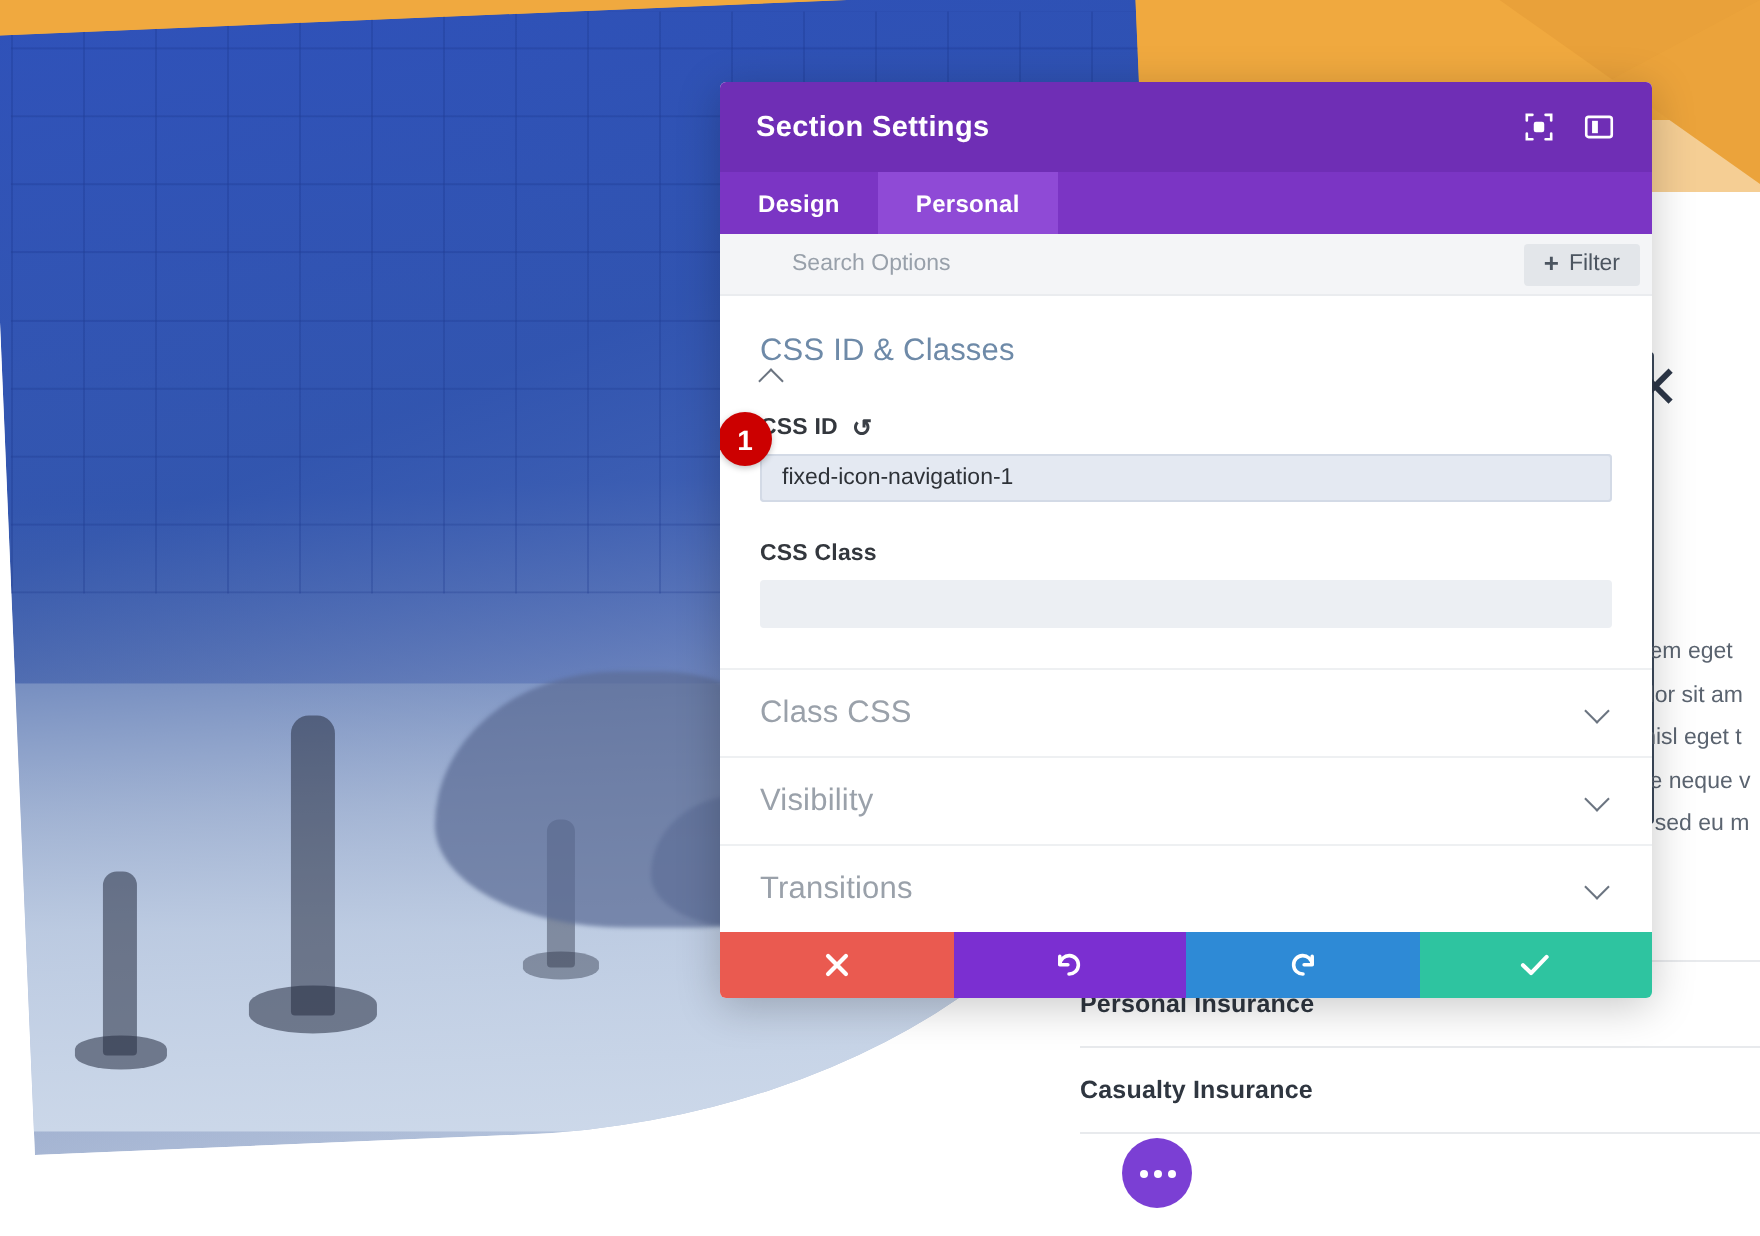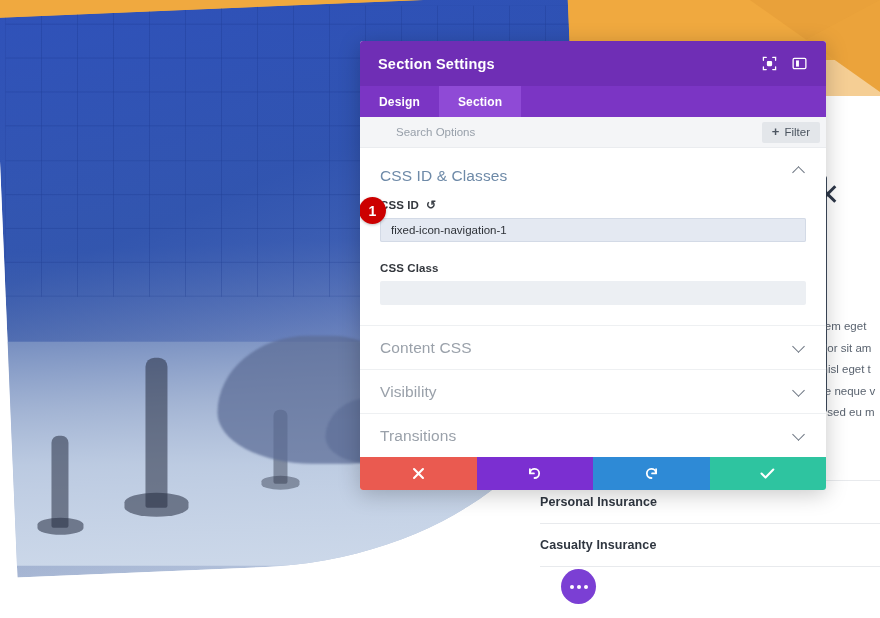--- a/index.html
+++ b/index.html
@@ -228,20 +228,21 @@
     white-space: nowrap;
   }
   .filter-plus { font-size: 13px; line-height: 11px; font-weight: bold; }
 
   .panel-body { background: #fff; }
 
   .section-open { padding: 0 20px 16px; }
   .section-title-row {
     display: flex;
     padding: 19px 0 14px;
+    flex-direction: column;
   }
   .section-title {
     flex: 1;
     font-size: 15.5px;
     color: #6e8aa8;
     letter-spacing: .1px;
   }
   .chev {
     width: 13px; height: 9px;
     position: relative;
@@ -402,21 +403,21 @@
           <rect x="4.3" y="4.7" width="3.1" height="6.6" fill="#ffffff"></rect>
         </svg>
       </div>
     </div>
 
     <div class="tabs">
       <div class="tab">
           <span>Design</span>
         </div>
       <div class="tab active">
-          <span>Section</span>
+          <span>Personal</span>
         </div>
     </div>
 
     <div class="searchbar">
       <input class="search-input" type="text" placeholder="Search Options" style="">
       <div class="filter-btn">
         <span class="filter-plus">+</span>
         <span>Filter</span>
       </div>
     </div>
@@ -440,21 +441,21 @@
 
         <div class="field">
           <div class="field-label">
             <span>CSS Class</span>
           </div>
           <input class="text-input" type="text" value="" style="">
         </div>
       </div>
 
       <div class="section-row">
-        <div class="section-title">Content CSS</div>
+        <div class="section-title">Class CSS</div>
         <div class="chev down"></div>
       </div>
 
       <div class="section-row">
         <div class="section-title">Visibility</div>
         <div class="chev down"></div>
       </div>
 
       <div class="section-row">
         <div class="section-title">Transitions</div>

